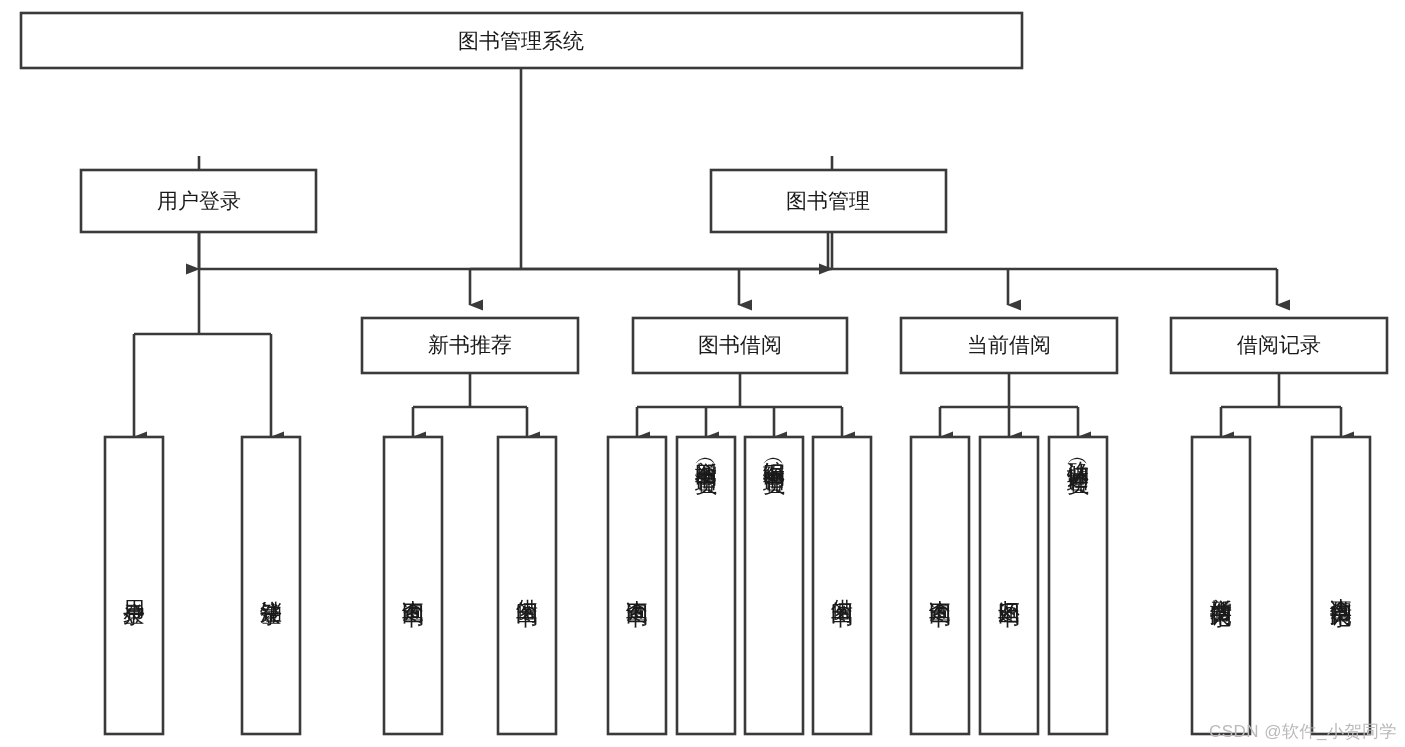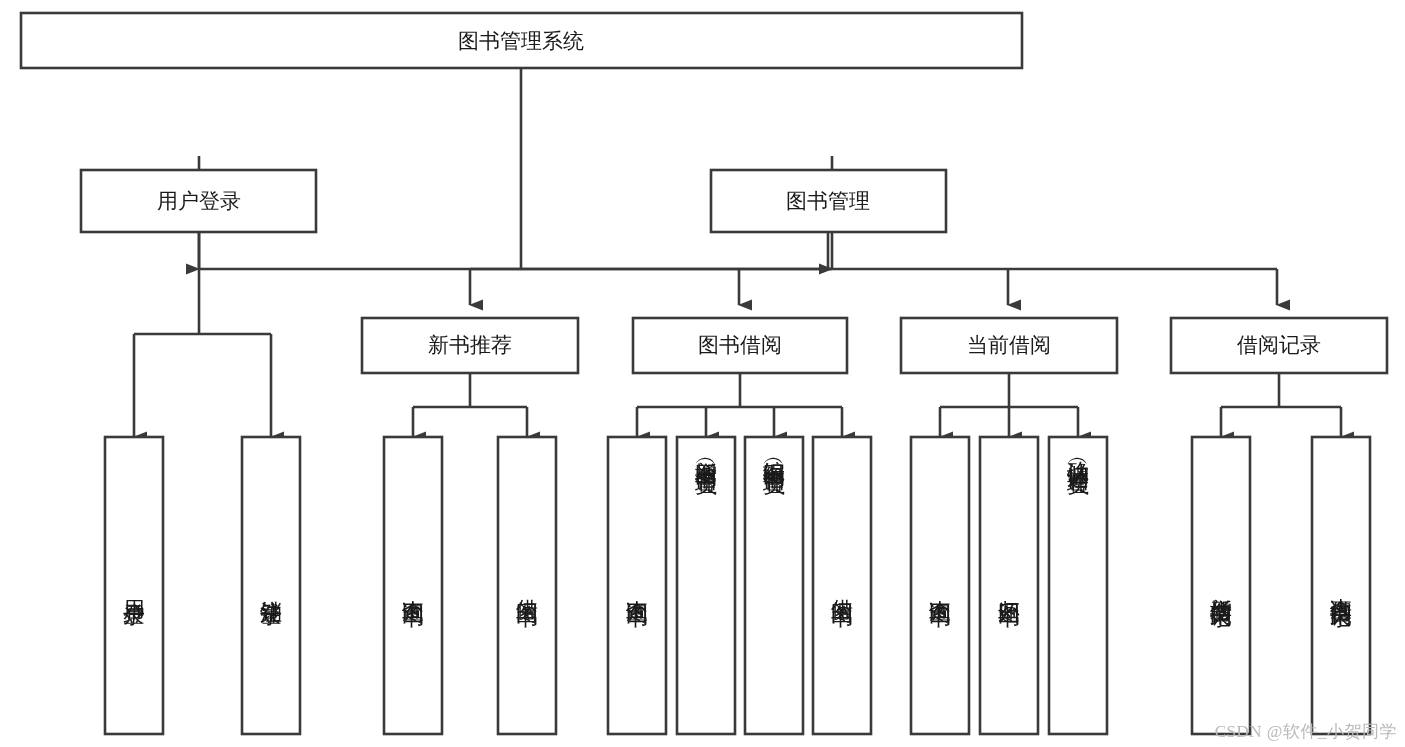--- a/index.html
+++ b/index.html
@@ -60,21 +60,21 @@
     font-size: 22px;
     line-height: 1.08;
     color: #1a1a1a;
     letter-spacing: 2px;
     white-space: nowrap;
   }
   .watermark {
     position: absolute;
     right: 8px;
     bottom: 4px;
-    font-family: Liberation Serif, serif;
+    font-family: Liberation Sans, sans-serif;
     font-size: 17px;
     color: #b9b9b9;
     letter-spacing: 0.5px;
     white-space: nowrap;
   }
 </style>
 </head>
 <body>
 
 <div id="diagram-root">

